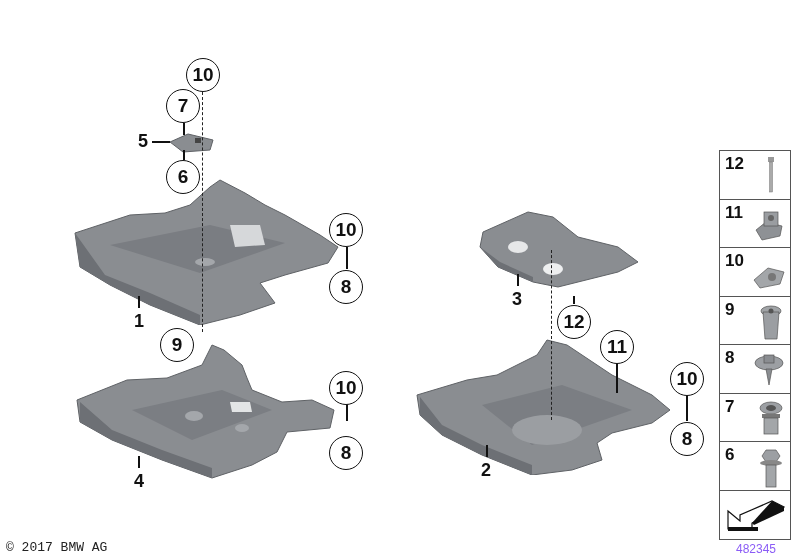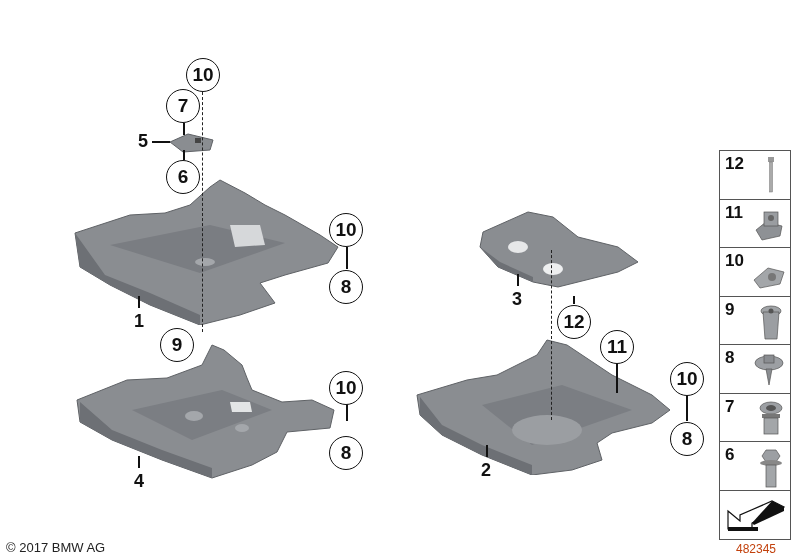--- a/index.html
+++ b/index.html
@@ -7,22 +7,22 @@
   .callout{position:absolute;width:34px;height:34px;border:1.6px solid #111;border-radius:50%;box-sizing:border-box;display:flex;align-items:center;justify-content:center;font-weight:bold;font-size:19px;color:#111;background:#fff;}
   .num{position:absolute;font-weight:bold;font-size:18px;color:#111;}
   .line{position:absolute;background:#111;}
   .dash{position:absolute;border-left:1.5px dashed #222;width:0;}
   svg.part{position:absolute;}
   .legend{position:absolute;left:719px;top:150px;width:72px;border:1.2px solid #555;box-sizing:border-box;background:#fff;}
   .cell{height:48.5px;border-bottom:1.2px solid #555;position:relative;box-sizing:border-box;}
   .cell:last-child{border-bottom:none;}
   .cell .lbl{position:absolute;left:5px;top:3px;font-weight:bold;font-size:17px;color:#111;}
   .cell svg{position:absolute;right:4px;top:4px;}
-  .copyright{position:absolute;left:6px;top:540px;font-size:13px;color:#222;}
-  .imgid{position:absolute;left:736px;top:542px;font-size:12px;color:#c2410c;}
+  .copyright{position:absolute;left:6px;top:540px;font-size:13px;color:#222;font-family:Liberation Mono, monospace;}
+  .imgid{position:absolute;left:736px;top:542px;font-size:12px;color:#8b5cf6;}
 </style>
 </head>
 <body>
 
 <svg class="part" style="left:70px;top:175px" width="270" height="150" viewBox="0 0 270 150">
   <path d="M5,58 L60,40 L95,38 L120,30 L140,12 L150,5 L175,18 L195,30 L215,40 L250,60 L268,72 L258,88 L215,100 L190,108 L205,128 L170,140 L130,150 L80,130 L40,110 L10,92 Z" fill="#8a8d91" stroke="#5f6266" stroke-width="1"></path>
   <path d="M40,70 L140,50 L215,68 L130,98 Z" fill="#7a7d82"></path>
   <path d="M160,50 L190,50 L195,70 L165,72 Z" fill="#d6d8da"></path>
   <path d="M5,58 L10,92 L40,110 L80,130 L130,150 L130,140 L80,118 L35,100 Z" fill="#6d7075"></path>
   <ellipse cx="135" cy="87" rx="10" ry="4" fill="#a4a7ab"></ellipse>

